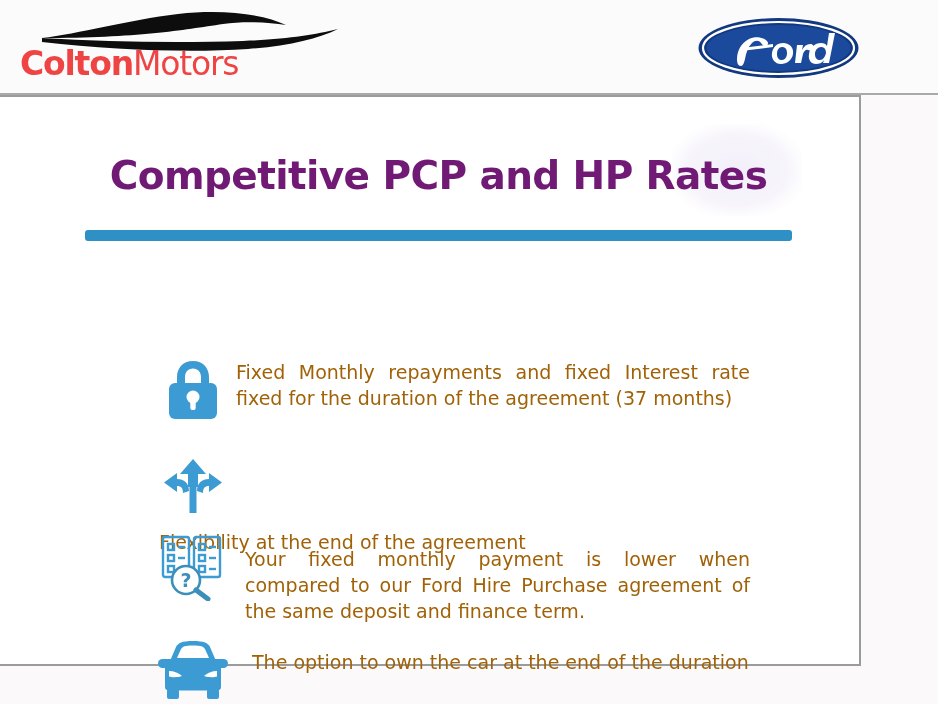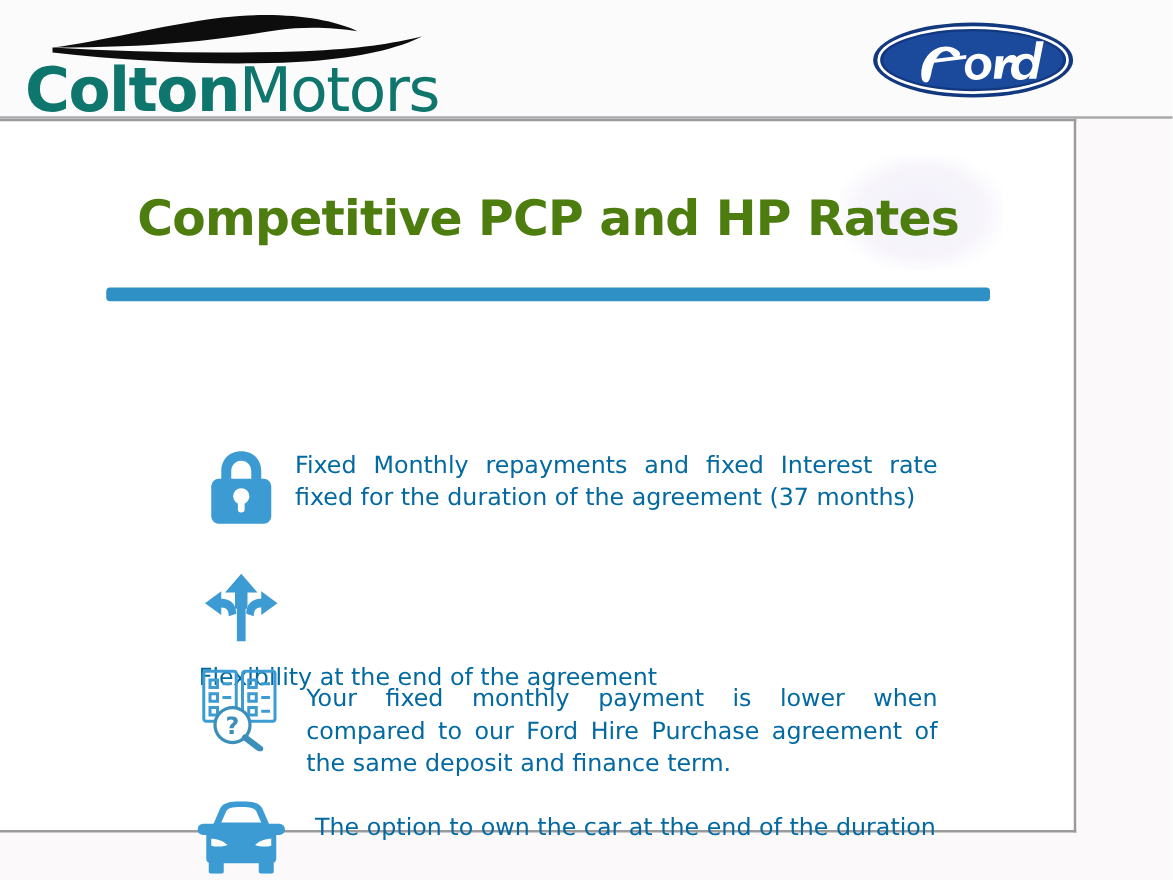--- a/index.html
+++ b/index.html
@@ -29,23 +29,23 @@
     left: 18px;
     top: 8px;
     width: 330px;
     height: 84px;
   }
   #dealer-logo svg { display: block; }
   #dealer-logo-name {
     position: absolute;
     left: 2px;
     top: 36px;
-    font-size: 49px;
+    font-size: 33px;
     letter-spacing: -1.2px;
-    color: #0f766e;
+    color: #ef4444;
     white-space: nowrap;
     font-family: "DejaVu Sans", sans-serif;
   }
   #dealer-logo-name .w1 { font-weight: 700; }
   #dealer-logo-name .w2 { font-weight: 400; }
 
   #brand-logo {
     position: absolute;
     left: 697px;
     top: 17px;
@@ -89,21 +89,21 @@
     position: absolute;
     left: 85px;
     top: 27px;
     width: 707px;
     text-align: center;
     font-family: "DejaVu Sans", sans-serif;
     font-weight: 700;
     font-size: 39px;
     line-height: 51px;
     letter-spacing: -0.6px;
-    color: #4d7c0f;
+    color: #701a75;
   }
 
   #title-divider {
     position: absolute;
     left: 85px;
     top: 133px;
     width: 707px;
     height: 11px;
     background: #2e90c4;
     border-radius: 3px;
@@ -129,21 +129,21 @@
     display: flex;
     justify-content: center;
     align-items: flex-start;
   }
   .benefit-icon svg { display: block; }
   .benefit-text {
     flex: 1 1 auto;
     font-family: "DejaVu Sans", sans-serif;
     font-size: 19px;
     line-height: 26px;
-    color: #0369a1;
+    color: #a16207;
     text-align: justify;
     text-justify: inter-word;
     padding-top: 2px;
   }
   .benefit-text.left { text-align: left; }
 
   #row-0 { top: 100px; }
   #row-0 .benefit-icon { padding-top: 2px; }
   #row-1 { top: 200px; flex-direction: column; }
   #row-1 .benefit-icon { padding-top: 0px; }

